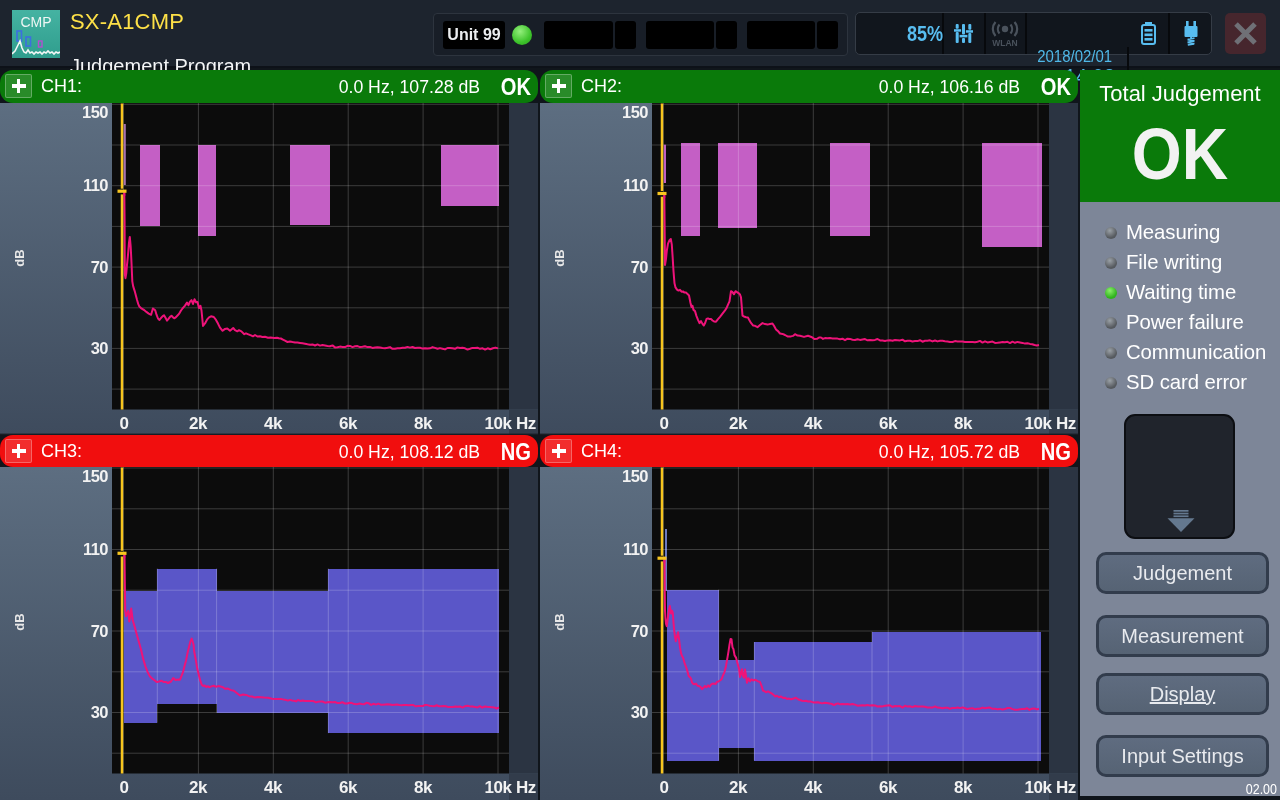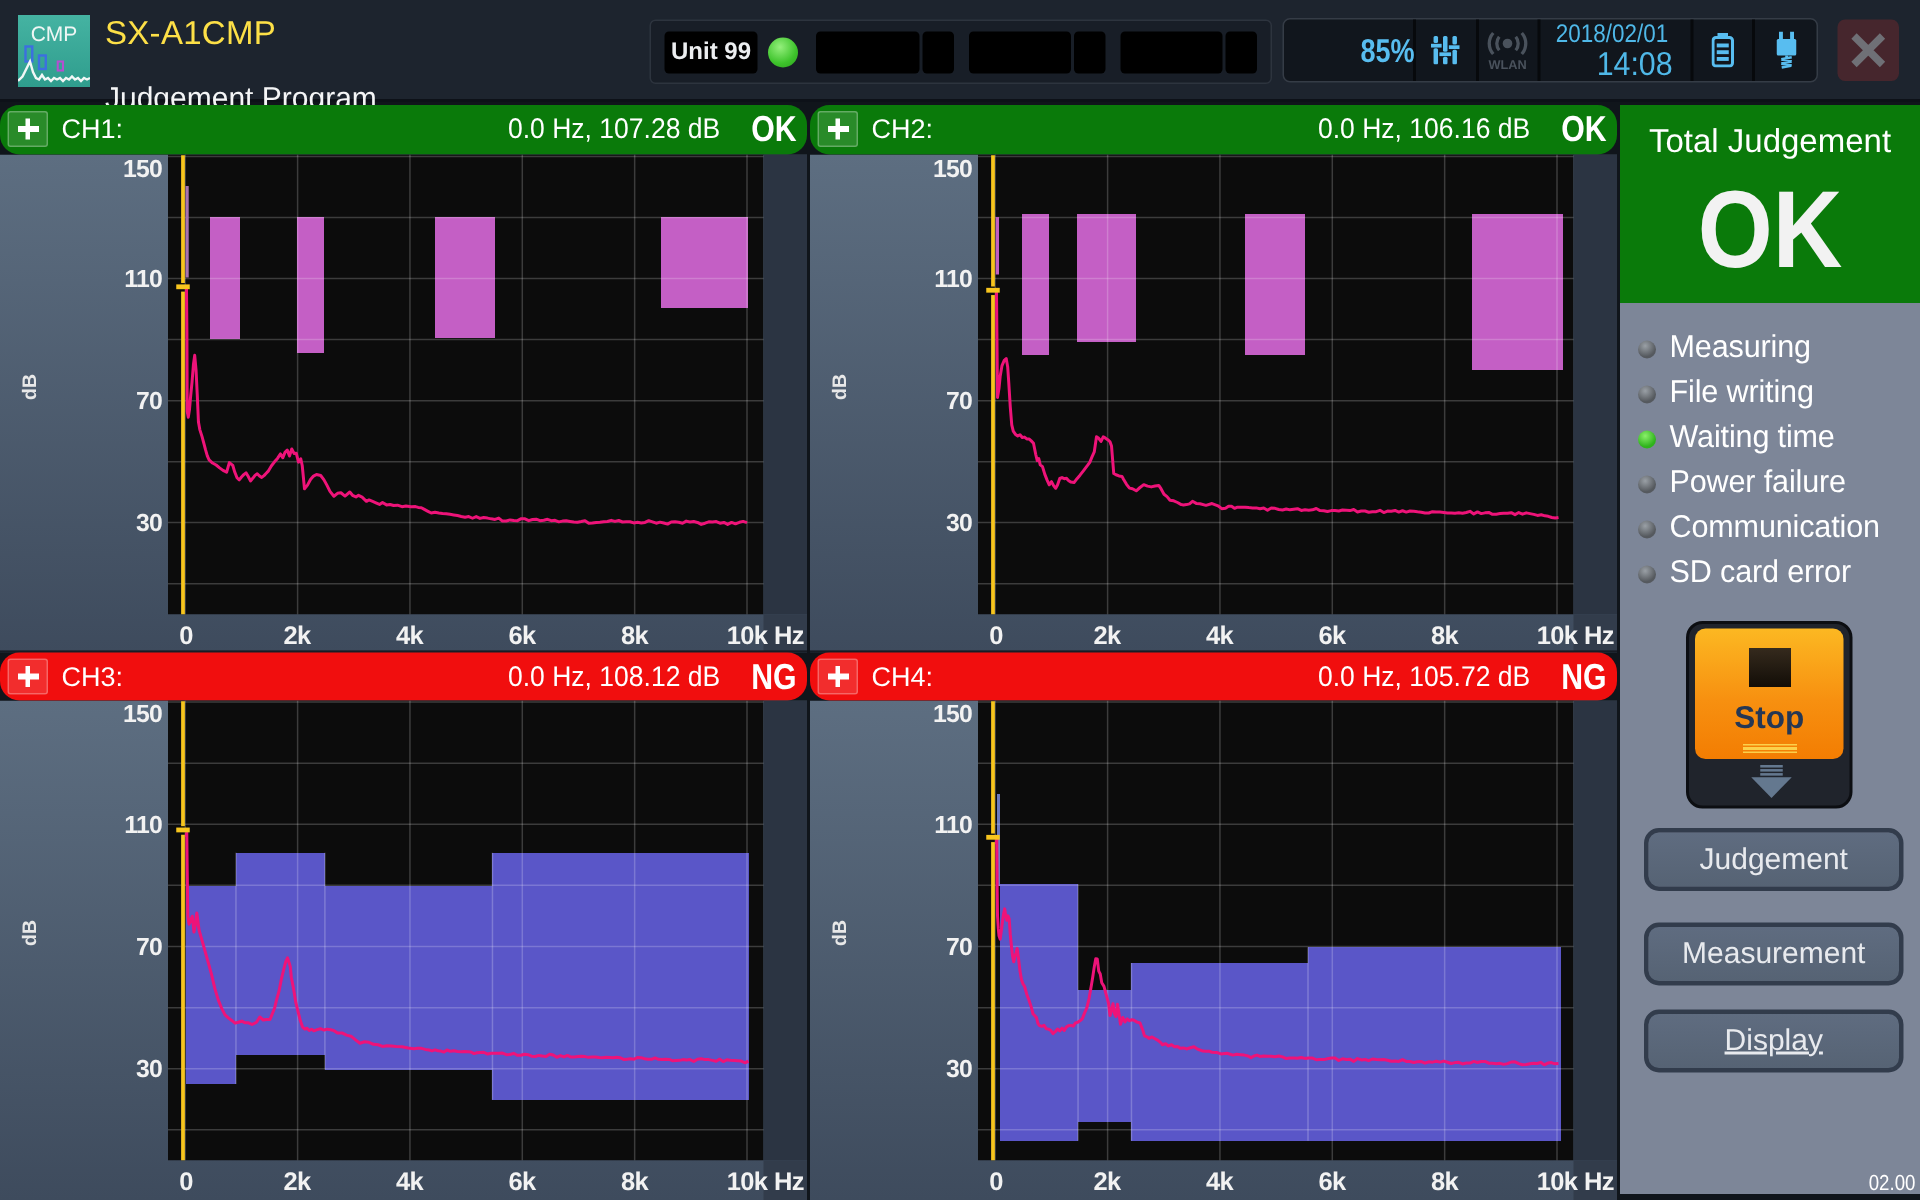--- a/index.html
+++ b/index.html
@@ -33,21 +33,21 @@
 .chname { position:absolute; left:41px; top:6px; font-size:18px; }
 .chval { position:absolute; right:58px; top:6px; font-size:19px; transform:scaleX(0.93); transform-origin:right center; }
 .verdict { position:absolute; right:7px; top:3px; font-size:24px; font-weight:bold; transform:scaleX(0.84); transform-origin:right center; }
 .chart { position:absolute; left:0; top:33px; }
 .panel-b .chart { top:32px; }
 #sidebar { position:absolute; left:1080px; top:70px; width:200px; height:726px; background:#7d8698; }
 #tj { position:absolute; left:0; top:0; width:200px; height:132px; background:#0a7a0a; }
 #tj .t { position:absolute; left:0; top:11px; width:200px; text-align:center; color:#fff; font-size:22px; }
 #tj .v { position:absolute; left:0; top:42px; width:200px; text-align:center; color:#f2f2f2; font-size:73px; font-weight:bold; transform:scaleX(0.88); }
 #status { position:absolute; left:0; top:148px; width:200px; }
-.srow { position:relative; height:30px; }
+.srow { position:relative; height:30px;margin-left:13px; }
 .led { position:absolute; left:12px; top:9px; width:12px; height:12px; border-radius:50%; background:radial-gradient(circle at 40% 30%, #9aa0a6, #55595e 65%); }
 .led.on { background:radial-gradient(circle at 40% 30%, #8aef6a, #2fb31c 65%); }
 .stxt { position:absolute; left:33px; top:2px; color:#fff; font-size:21px; letter-spacing:-0.1px; transform:scaleX(0.97); transform-origin:left center; }
 #stoptile { position:absolute; left:44px; top:344px; width:111px; height:125px; background:#20242c; border:2px solid #0c0e12; border-radius:11px; }
 #stopbtn { position:absolute; left:4px; top:3px; width:99px; height:87px; border-radius:7px; background:linear-gradient(#fcb822, #f79010 55%, #f37d02); }
 #stopsq { position:absolute; left:36px; top:13px; width:28px; height:26px; background:linear-gradient(#352a1d, #120d07); }
 #stoptxt { position:absolute; left:0; top:48px; width:99px; text-align:center; color:#253754; font-size:21px; font-weight:bold; }
 .sline { position:absolute; left:32px; width:36px; height:1.4px; background:#fcd04a; }
 #arrow { position:absolute; left:41px; top:94px; }
 .sbtn { position:absolute; left:16px; width:173px; height:42px; background:linear-gradient(#5f6c80, #566374); border:3px solid #323c4c; border-radius:10px; color:#e8eaee; font-size:20px; text-align:center; line-height:36px; }
@@ -105,21 +105,21 @@
     <div class="icell" style="width:43px;">
         <svg width="36" height="26" viewBox="0 0 36 26">
           <circle cx="18" cy="8" r="3.2" fill="#4a525c"></circle>
           <path d="M12.5 3.5 A 7 7 0 0 0 12.5 12.5" fill="none" stroke="#4a525c" stroke-width="2.2"></path>
           <path d="M23.5 3.5 A 7 7 0 0 1 23.5 12.5" fill="none" stroke="#4a525c" stroke-width="2.2"></path>
           <path d="M8.5 1 A 10.5 10.5 0 0 0 8.5 15" fill="none" stroke="#4a525c" stroke-width="2.2"></path>
           <path d="M27.5 1 A 10.5 10.5 0 0 1 27.5 15" fill="none" stroke="#4a525c" stroke-width="2.2"></path>
           <text x="18" y="25" text-anchor="middle" font-family="Liberation Sans, sans-serif" font-size="8.5" font-weight="bold" fill="#4a525c">WLAN</text>
         </svg>
       </div>
-    <div class="icell" style="width:104px; justify-content:flex-end;">
+    <div class="icell" style="width:104px; justify-content:flex-end;margin-top:34px;">
         <div id="dt" style="margin-right:12px;">
           <div class="d1">2018/02/01</div>
           <div class="d2">14:08</div>
         </div>
       </div>
     <div class="icell" style="width:43px;">
         <svg width="15" height="23" viewBox="0 0 15 23">
           <rect x="4" y="0" width="7" height="3" fill="#58bdf0"></rect>
           <rect x="1" y="3" width="13" height="19" rx="2" fill="none" stroke="#58bdf0" stroke-width="2"></rect>
           <rect x="3.5" y="7" width="8" height="2.6" fill="#58bdf0"></rect>
@@ -400,31 +400,25 @@
       <div class="srow">
         <div class="led"></div>
         <div class="stxt">Communication</div>
       </div>
       <div class="srow">
         <div class="led"></div>
         <div class="stxt">SD card error</div>
       </div>
     </div>
   <div id="stoptile">
-    <div id="stopbtn">
-      <div id="stopsq"></div>
-      <div id="stoptxt">Stop</div>
-      <div class="sline" style="top:77px;"></div>
-      <div class="sline" style="top:79.3px;"></div>
-      <div class="sline" style="top:81.6px;"></div>
-    </div>
     <div id="arrow"><svg width="28" height="22" viewBox="0 0 28 22">
           <rect x="6.5" y="0" width="15" height="1.7" fill="#64788f"></rect>
           <rect x="6.5" y="2.7" width="15" height="1.7" fill="#64788f"></rect>
           <rect x="6.5" y="5.4" width="15" height="1.7" fill="#64788f"></rect>
           <polygon points="0.5,8.2 27.5,8.2 14,22" fill="#64788f"></polygon>
         </svg></div>
   </div>
   <div class="sbtn" style="top:482px;">Judgement</div>
   <div class="sbtn" style="top:545px;">Measurement</div>
   <div class="sbtn" style="top:603px;text-decoration:underline;">Display</div>
+  <div class="sbtn" style="top:665px;">Input Settings</div>
   <div id="ver">02.00</div>
 </div>
 
 </body></html>

